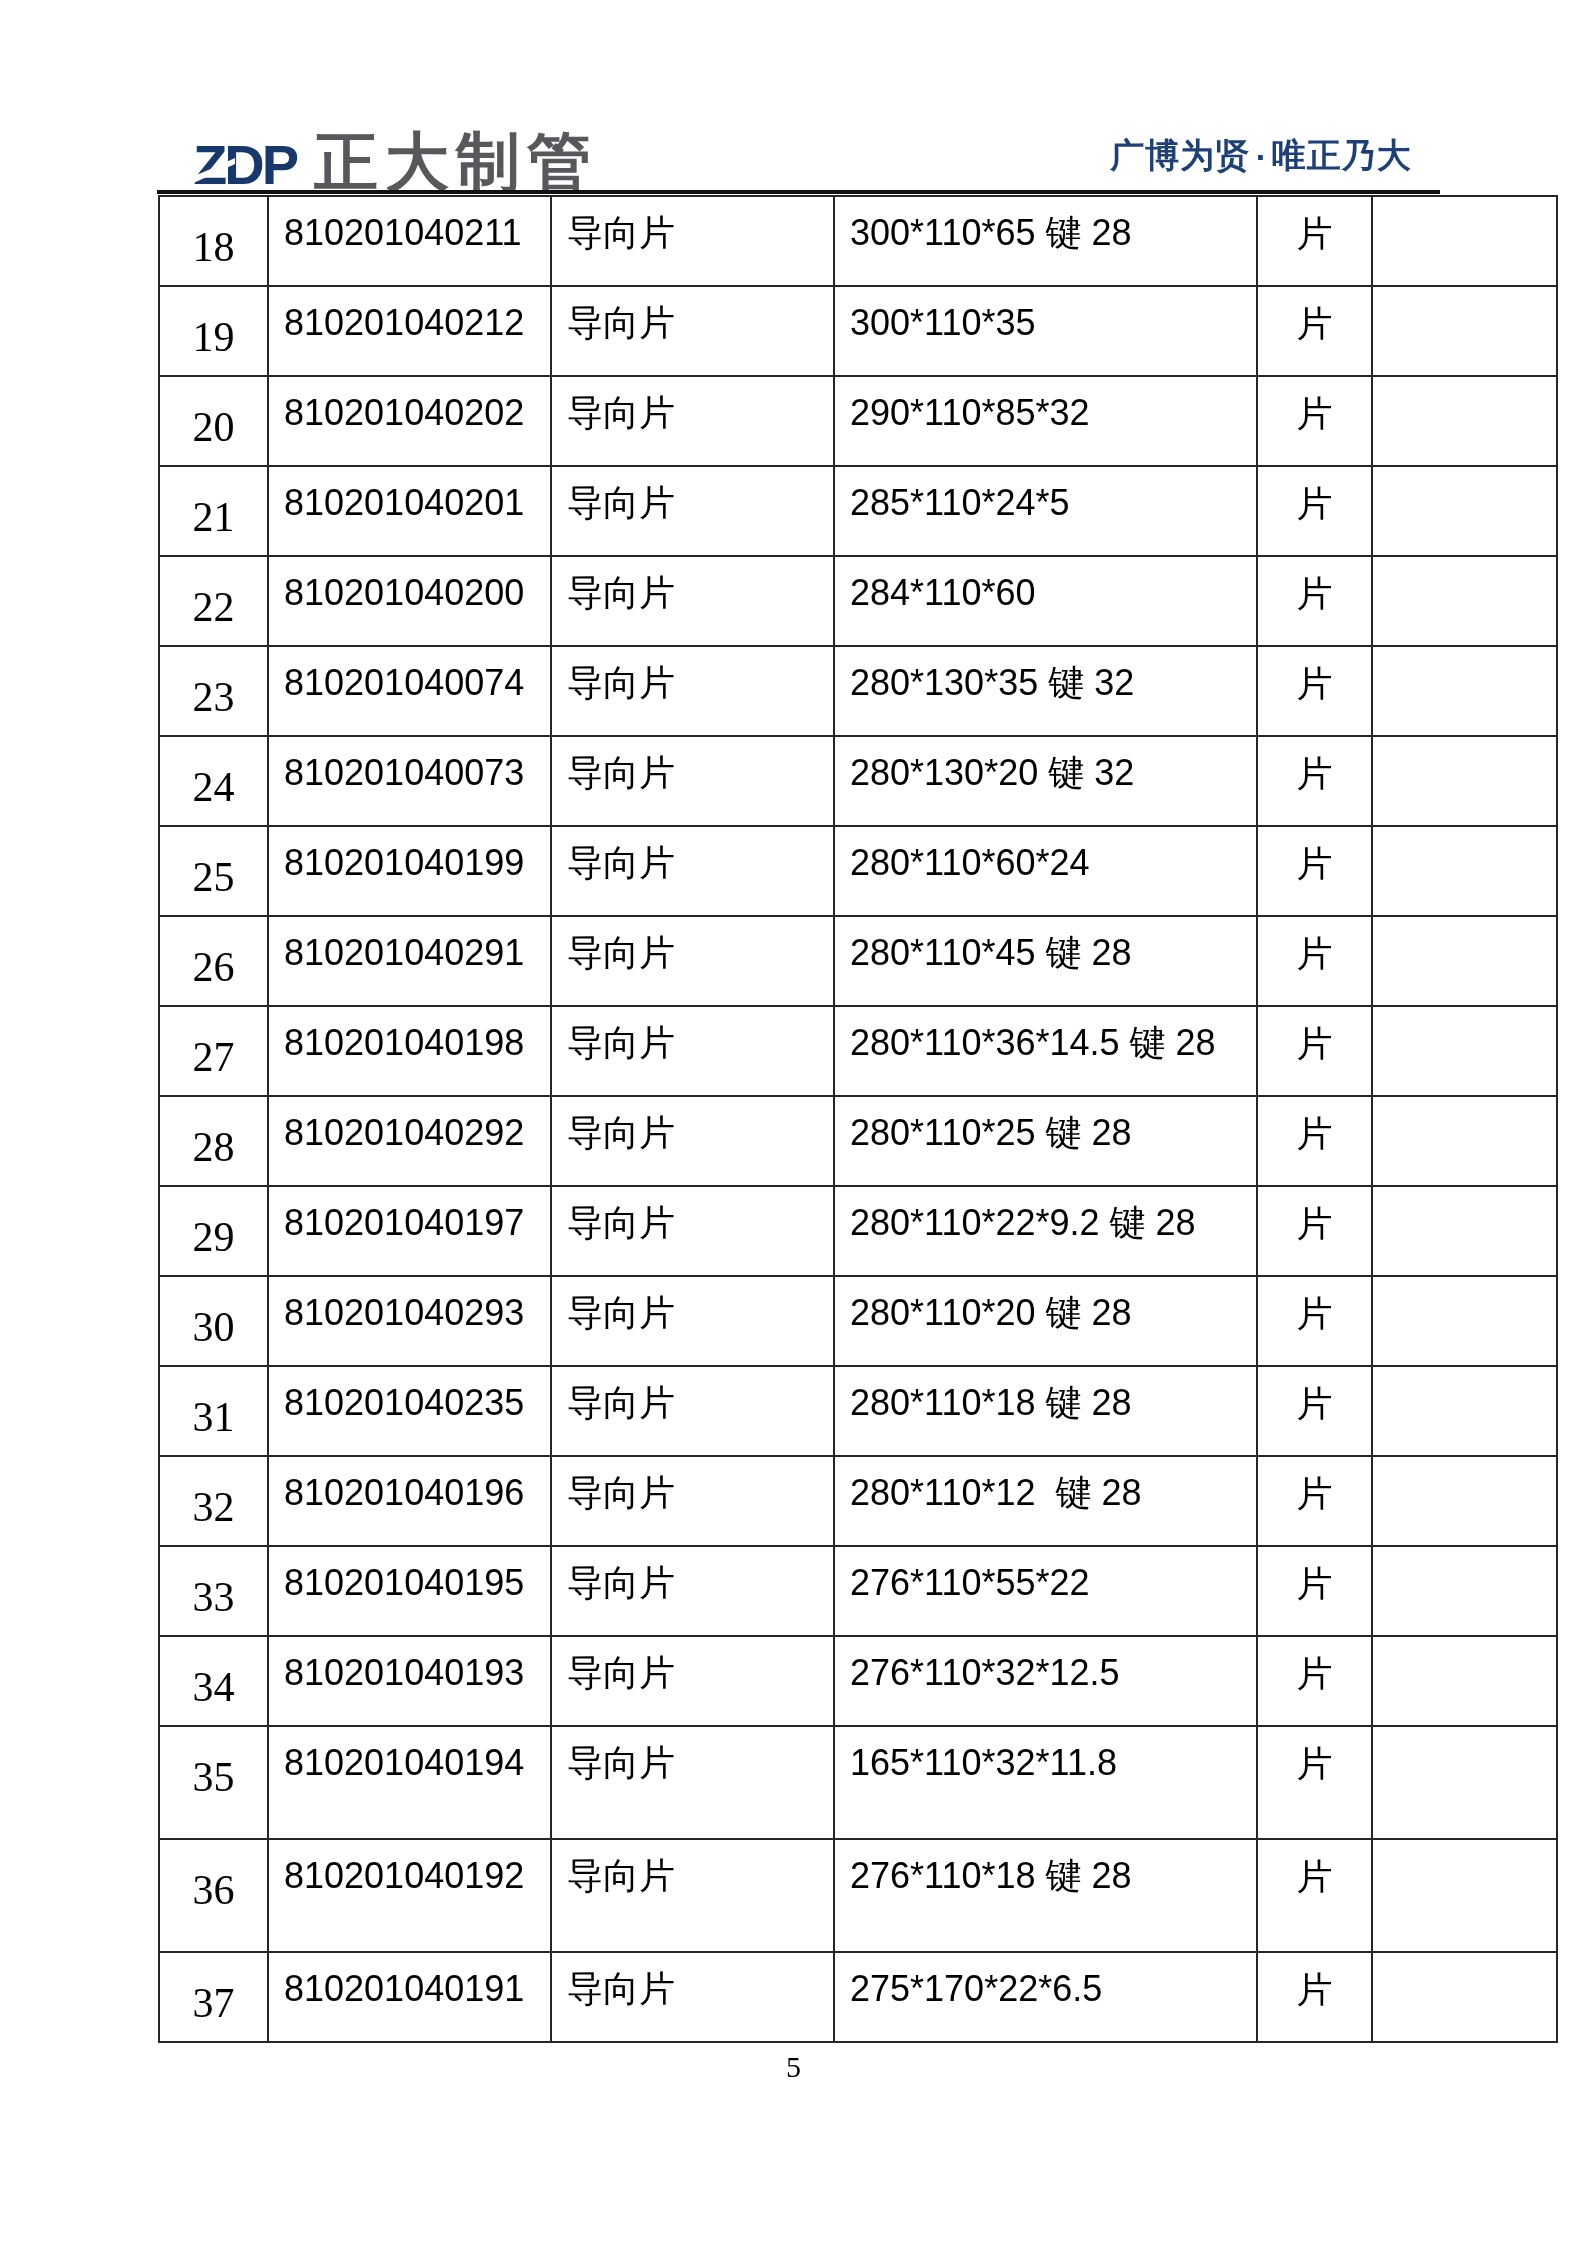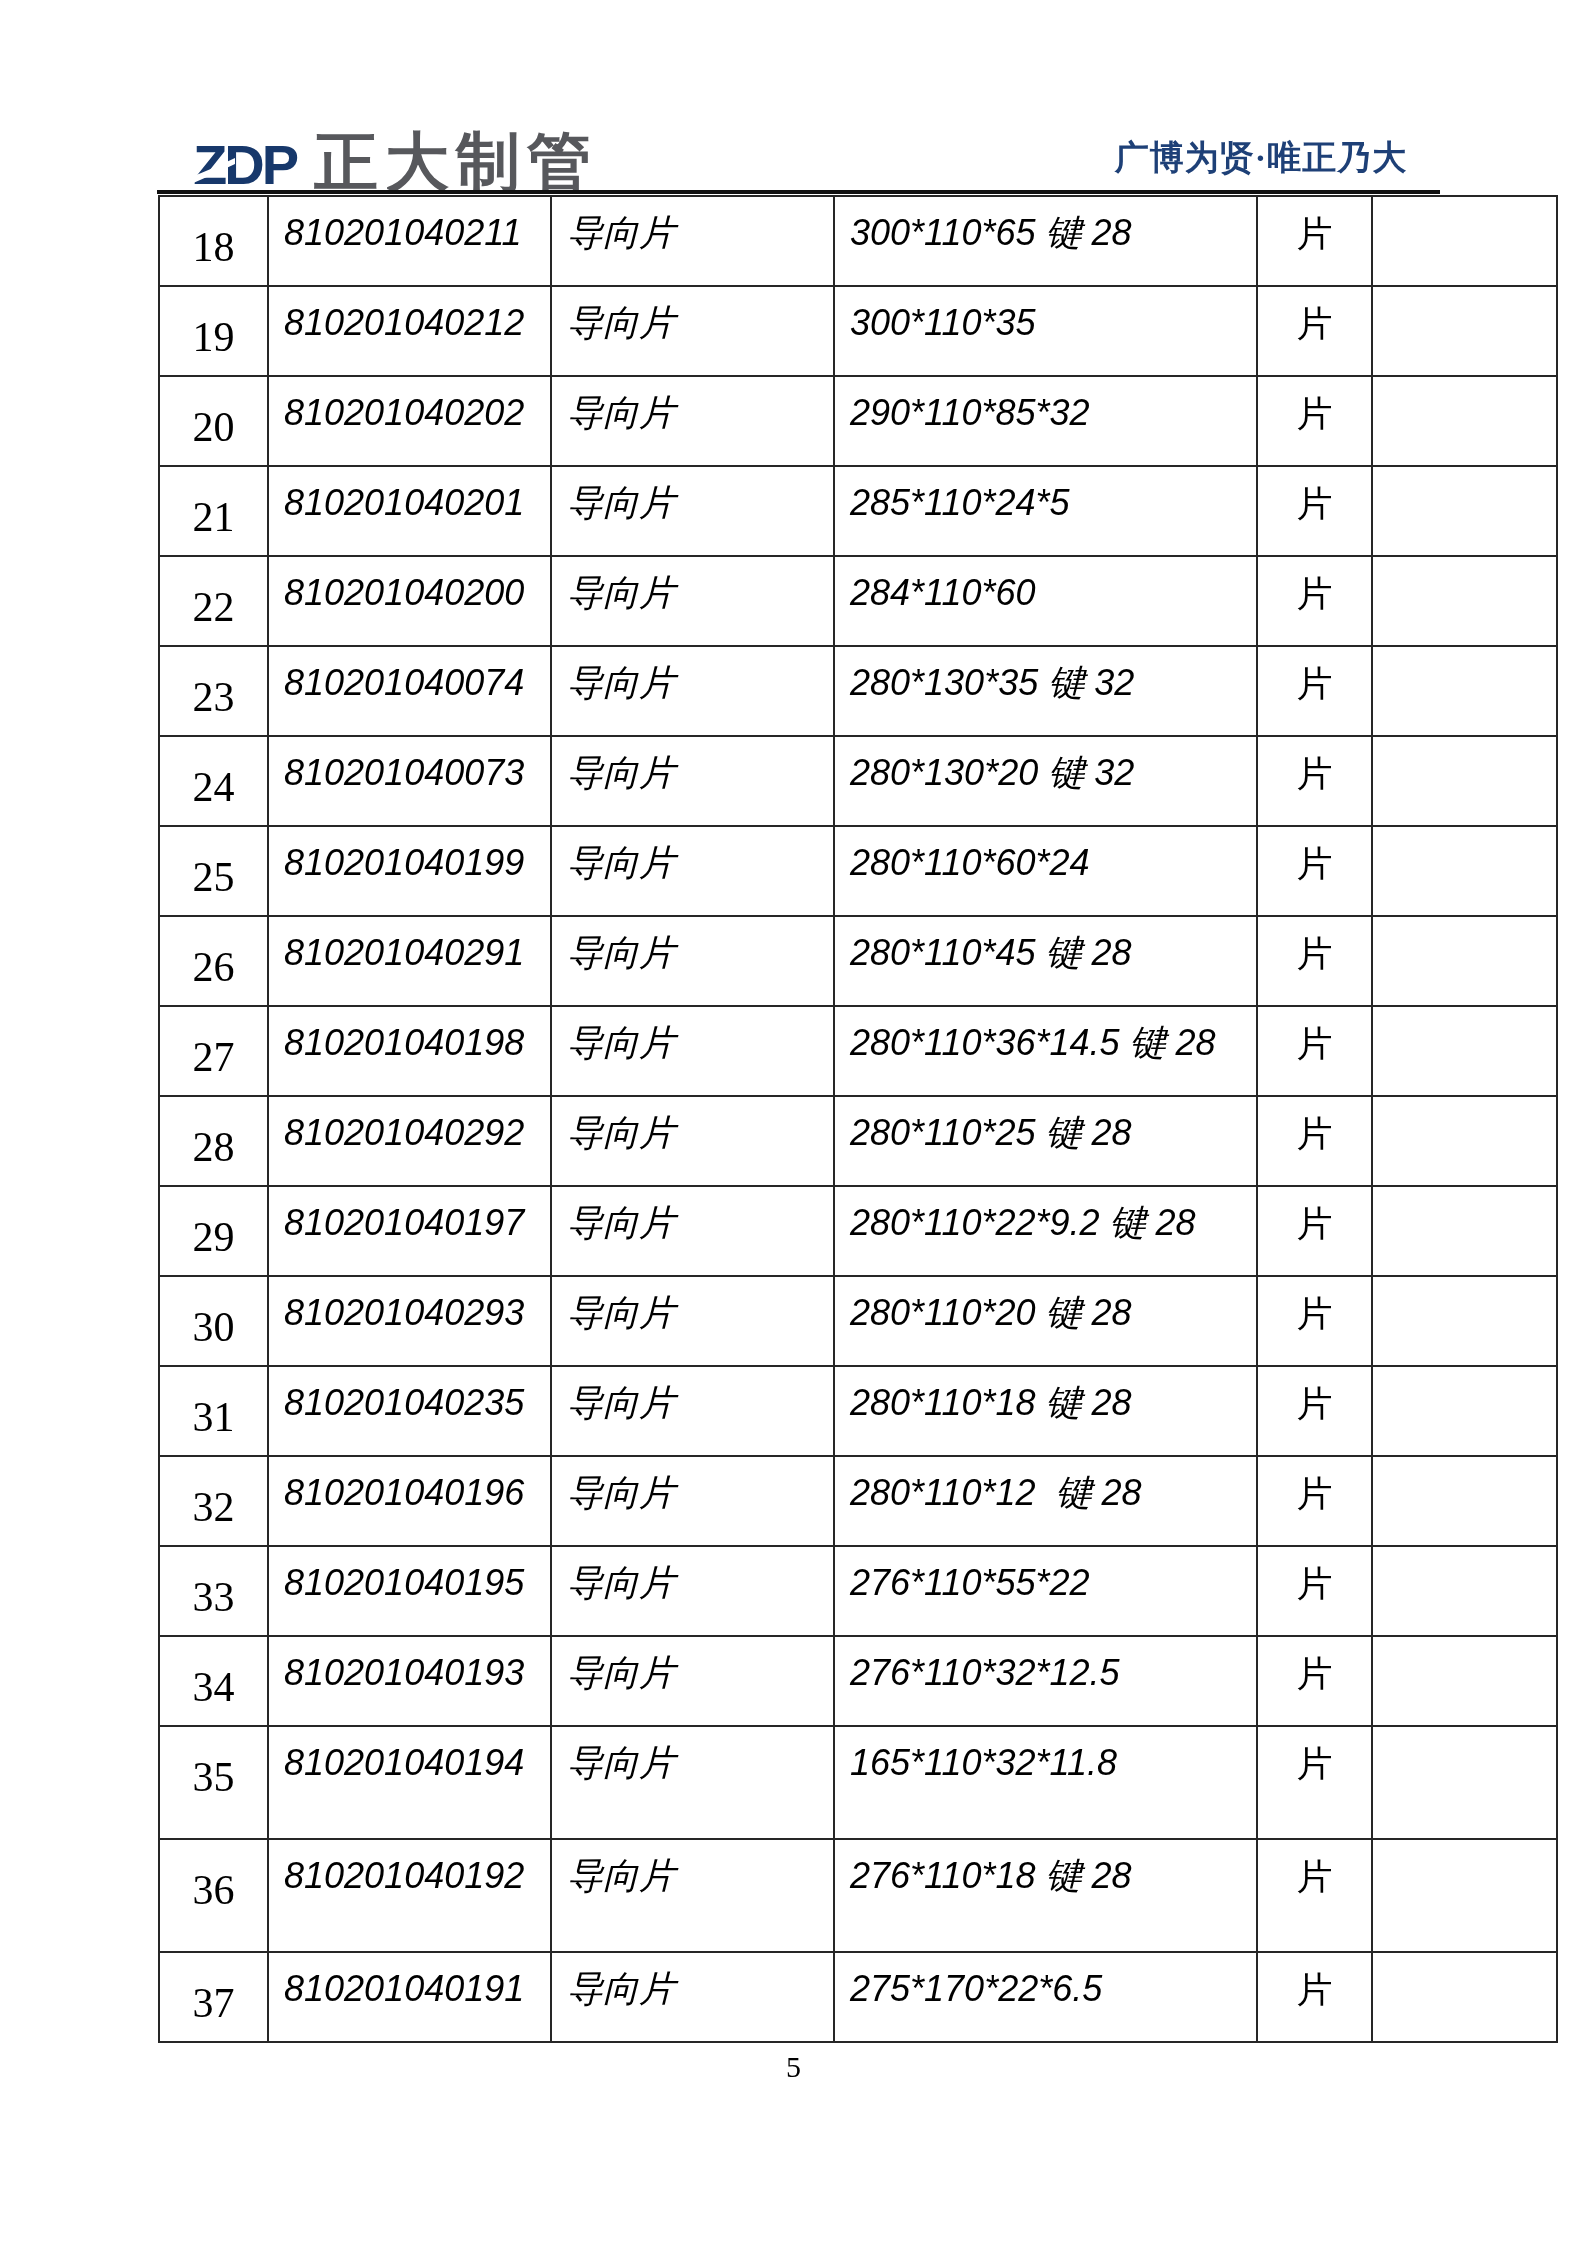--- a/index.html
+++ b/index.html
@@ -53,21 +53,21 @@
     font-size: 64px;
     letter-spacing: 7px;
     color: var(--gray);
   }
   .slogan {
     position: absolute;
     left: 1261px;
     top: 138px;
     transform: translateX(-50%);
     white-space: nowrap;
-    font-family: Liberation Serif, serif;
+    font-family: Liberation Mono, monospace;
     font-weight: 600;
     font-size: 34px;
     letter-spacing: 1px;
     color: var(--slogan);
     line-height: 1.2;
   }
   .header-rule {
     position: absolute;
     left: 157px;
     top: 190px;
@@ -100,21 +100,20 @@
     font-family: "Liberation Serif", serif;
     font-size: 42px;
     padding-top: 27px;
     line-height: 1.1;
   }
   td.code, td.name, td.spec {
     font-family: "Liberation Sans", sans-serif;
     font-size: 36px;
     padding: 15px 0 0 15px;
     line-height: 1.15;
-    font-style: italic;
   }
   td.spec { white-space: pre-wrap; }
   td.unit {
     text-align: center;
     font-family: "Liberation Sans", sans-serif;
     font-size: 36px;
     padding-top: 16px;
     line-height: 1.15;
   }
   td.remark { }

